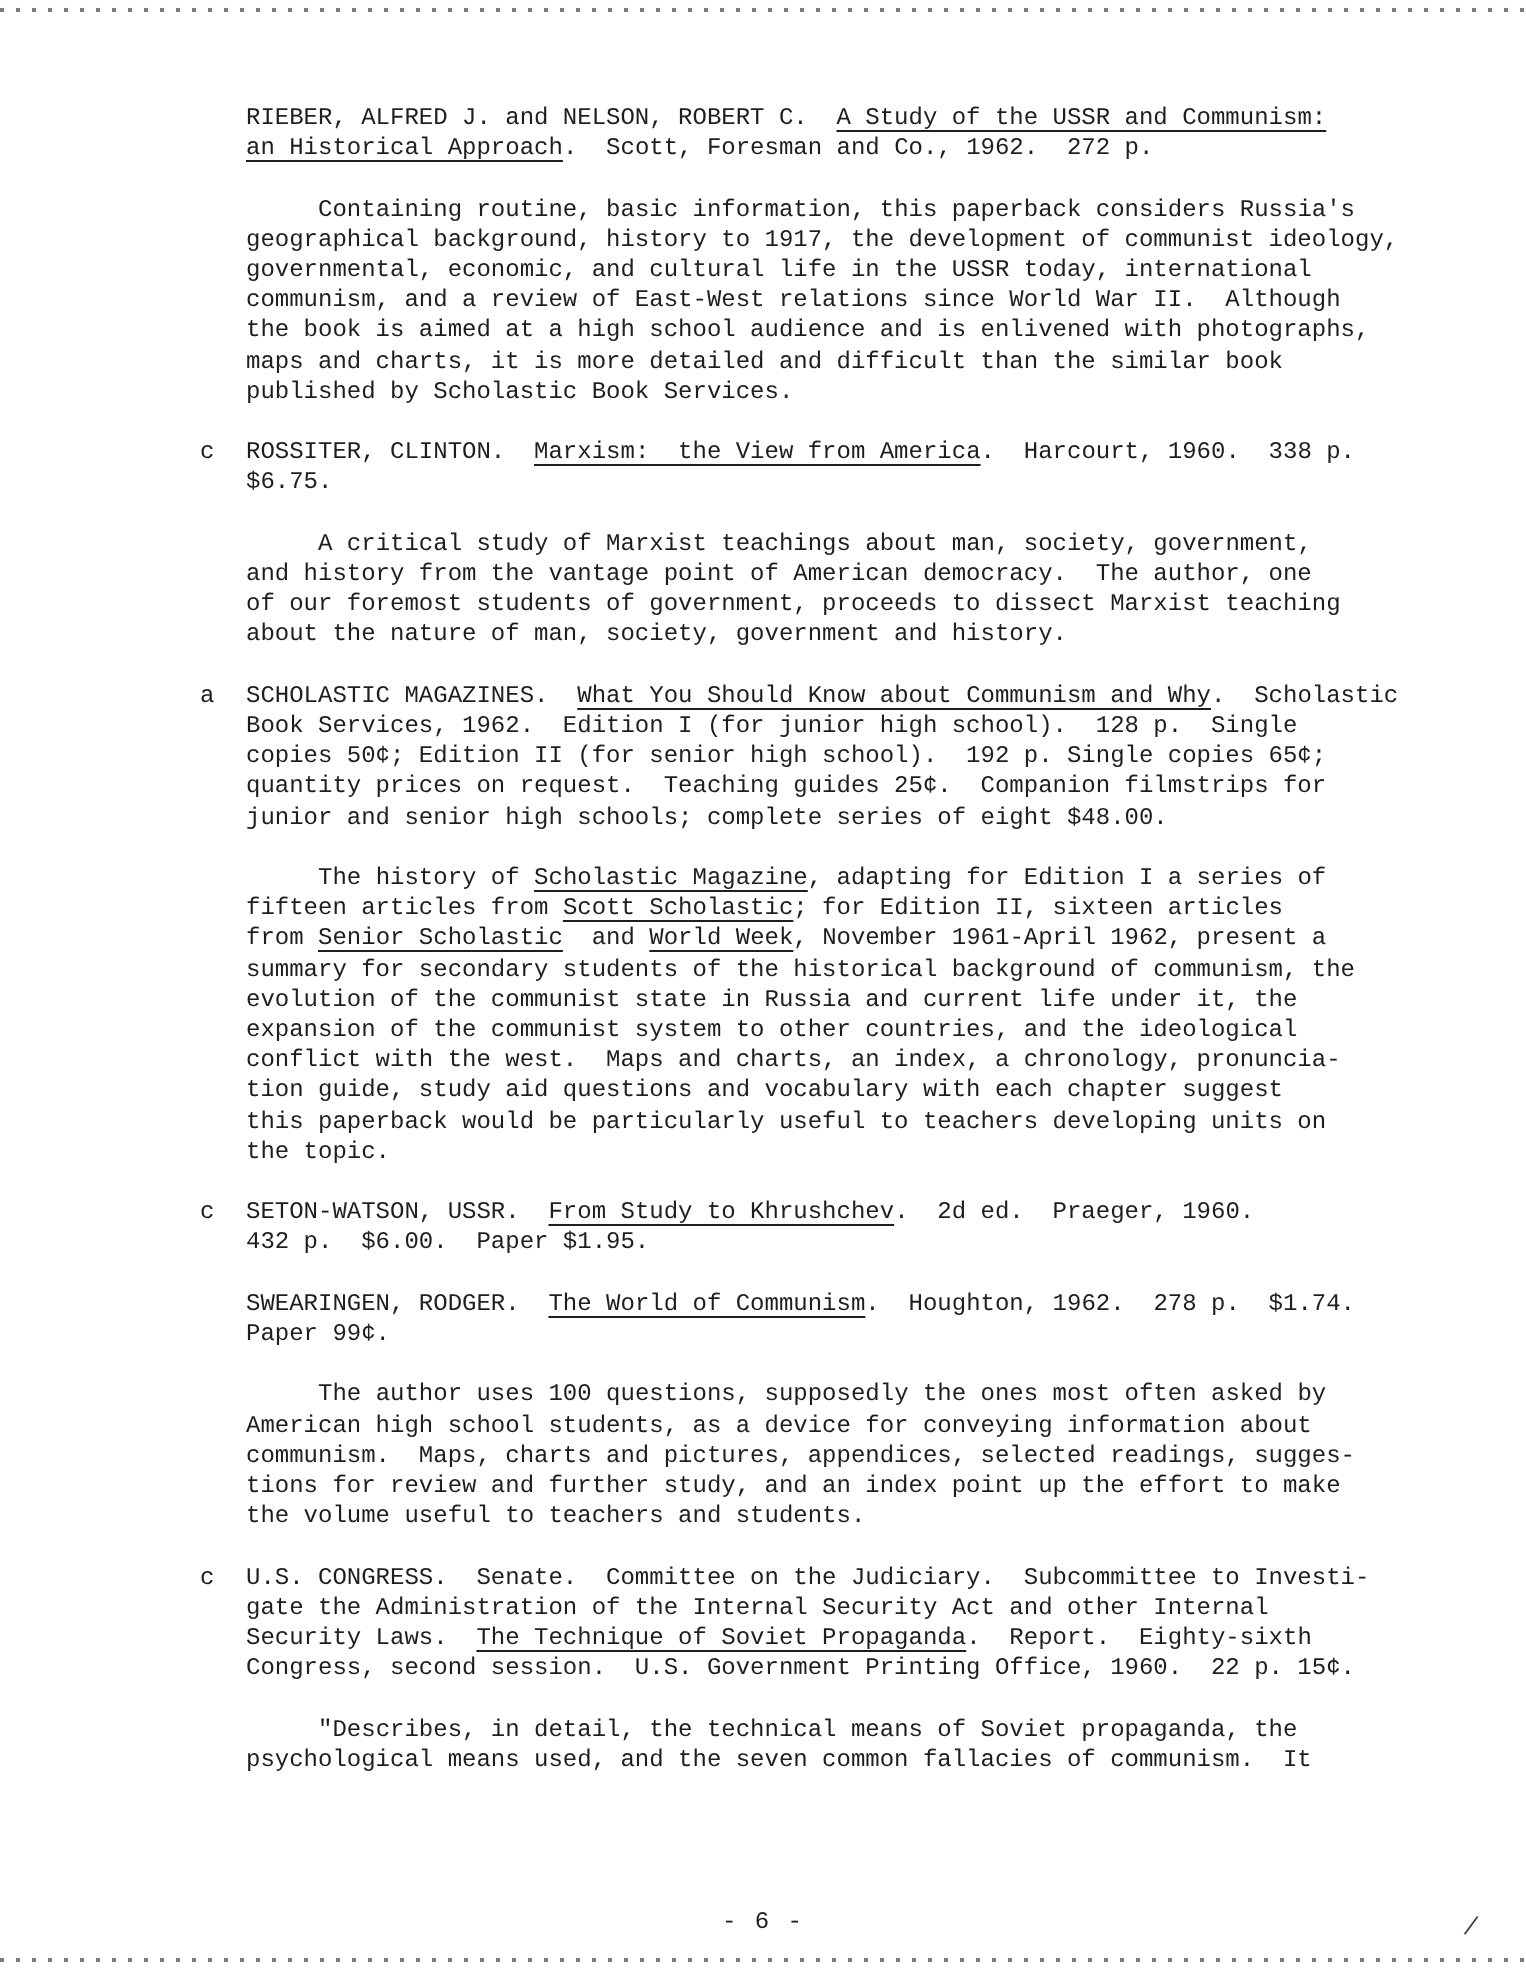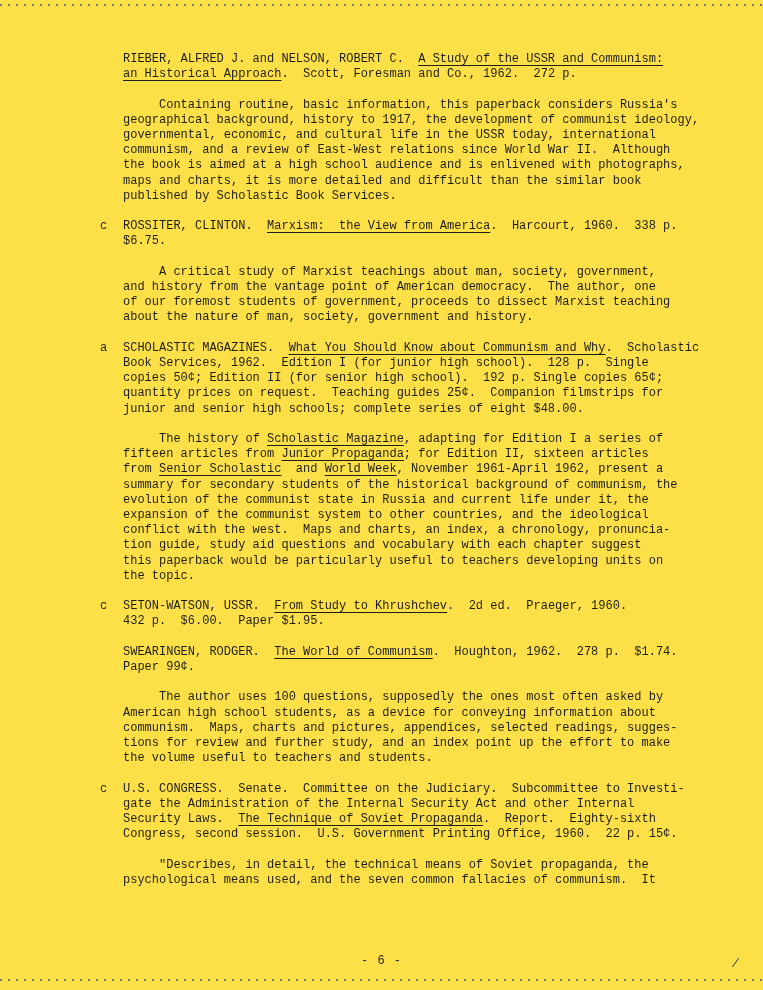--- a/index.html
+++ b/index.html
@@ -2,21 +2,21 @@
 <html><head>
 <meta charset="utf-8">
 <style>
   html, body { margin: 0; padding: 0; }
   body { background: #e9e8e4; }
   .page {
     position: relative;
     width: 763px;
     height: 990px;
     margin: 0 auto;
-    background: #fde047;
+    background: #ffffff;
     overflow: hidden;
     font-family: "Liberation Mono", "DejaVu Sans Mono", monospace;
     font-size: 12px;
     line-height: 15.2px;
     color: #1e1e1e;
   }
   .edge-dots {
     position: absolute;
     left: 0; right: 0;
     height: 2px;
@@ -95,21 +95,21 @@
       </div>
       <div class="entry">
         <div class="marker">a</div>
         <div class="body">
           <p class="citation"><span>SCHOLASTIC MAGAZINES.  </span><span class="u">What You Should Know about Communism and Why</span><span>.  Scholastic
 Book Services, 1962.  Edition I (for junior high school).  128 p.  Single
 copies 50¢; Edition II (for senior high school).  192 p. Single copies 65¢;
 quantity prices on request.  Teaching guides 25¢.  Companion filmstrips for
 junior and senior high schools; complete series of eight $48.00.</span></p>
           <p class="annotation"><span>     The history of </span><span class="u">Scholastic Magazine</span><span>, adapting for Edition I a series of
-fifteen articles from </span><span class="u">Junior Propaganda</span><span>; for Edition II, sixteen articles
+fifteen articles from </span><span class="u">Scott Scholastic</span><span>; for Edition II, sixteen articles
 from </span><span class="u">Senior Scholastic</span><span>  and </span><span class="u">World Week</span><span>, November 1961-April 1962, present a
 summary for secondary students of the historical background of communism, the
 evolution of the communist state in Russia and current life under it, the
 expansion of the communist system to other countries, and the ideological
 conflict with the west.  Maps and charts, an index, a chronology, pronuncia-
 tion guide, study aid questions and vocabulary with each chapter suggest
 this paperback would be particularly useful to teachers developing units on
 the topic.</span></p>
         </div>
       </div>

